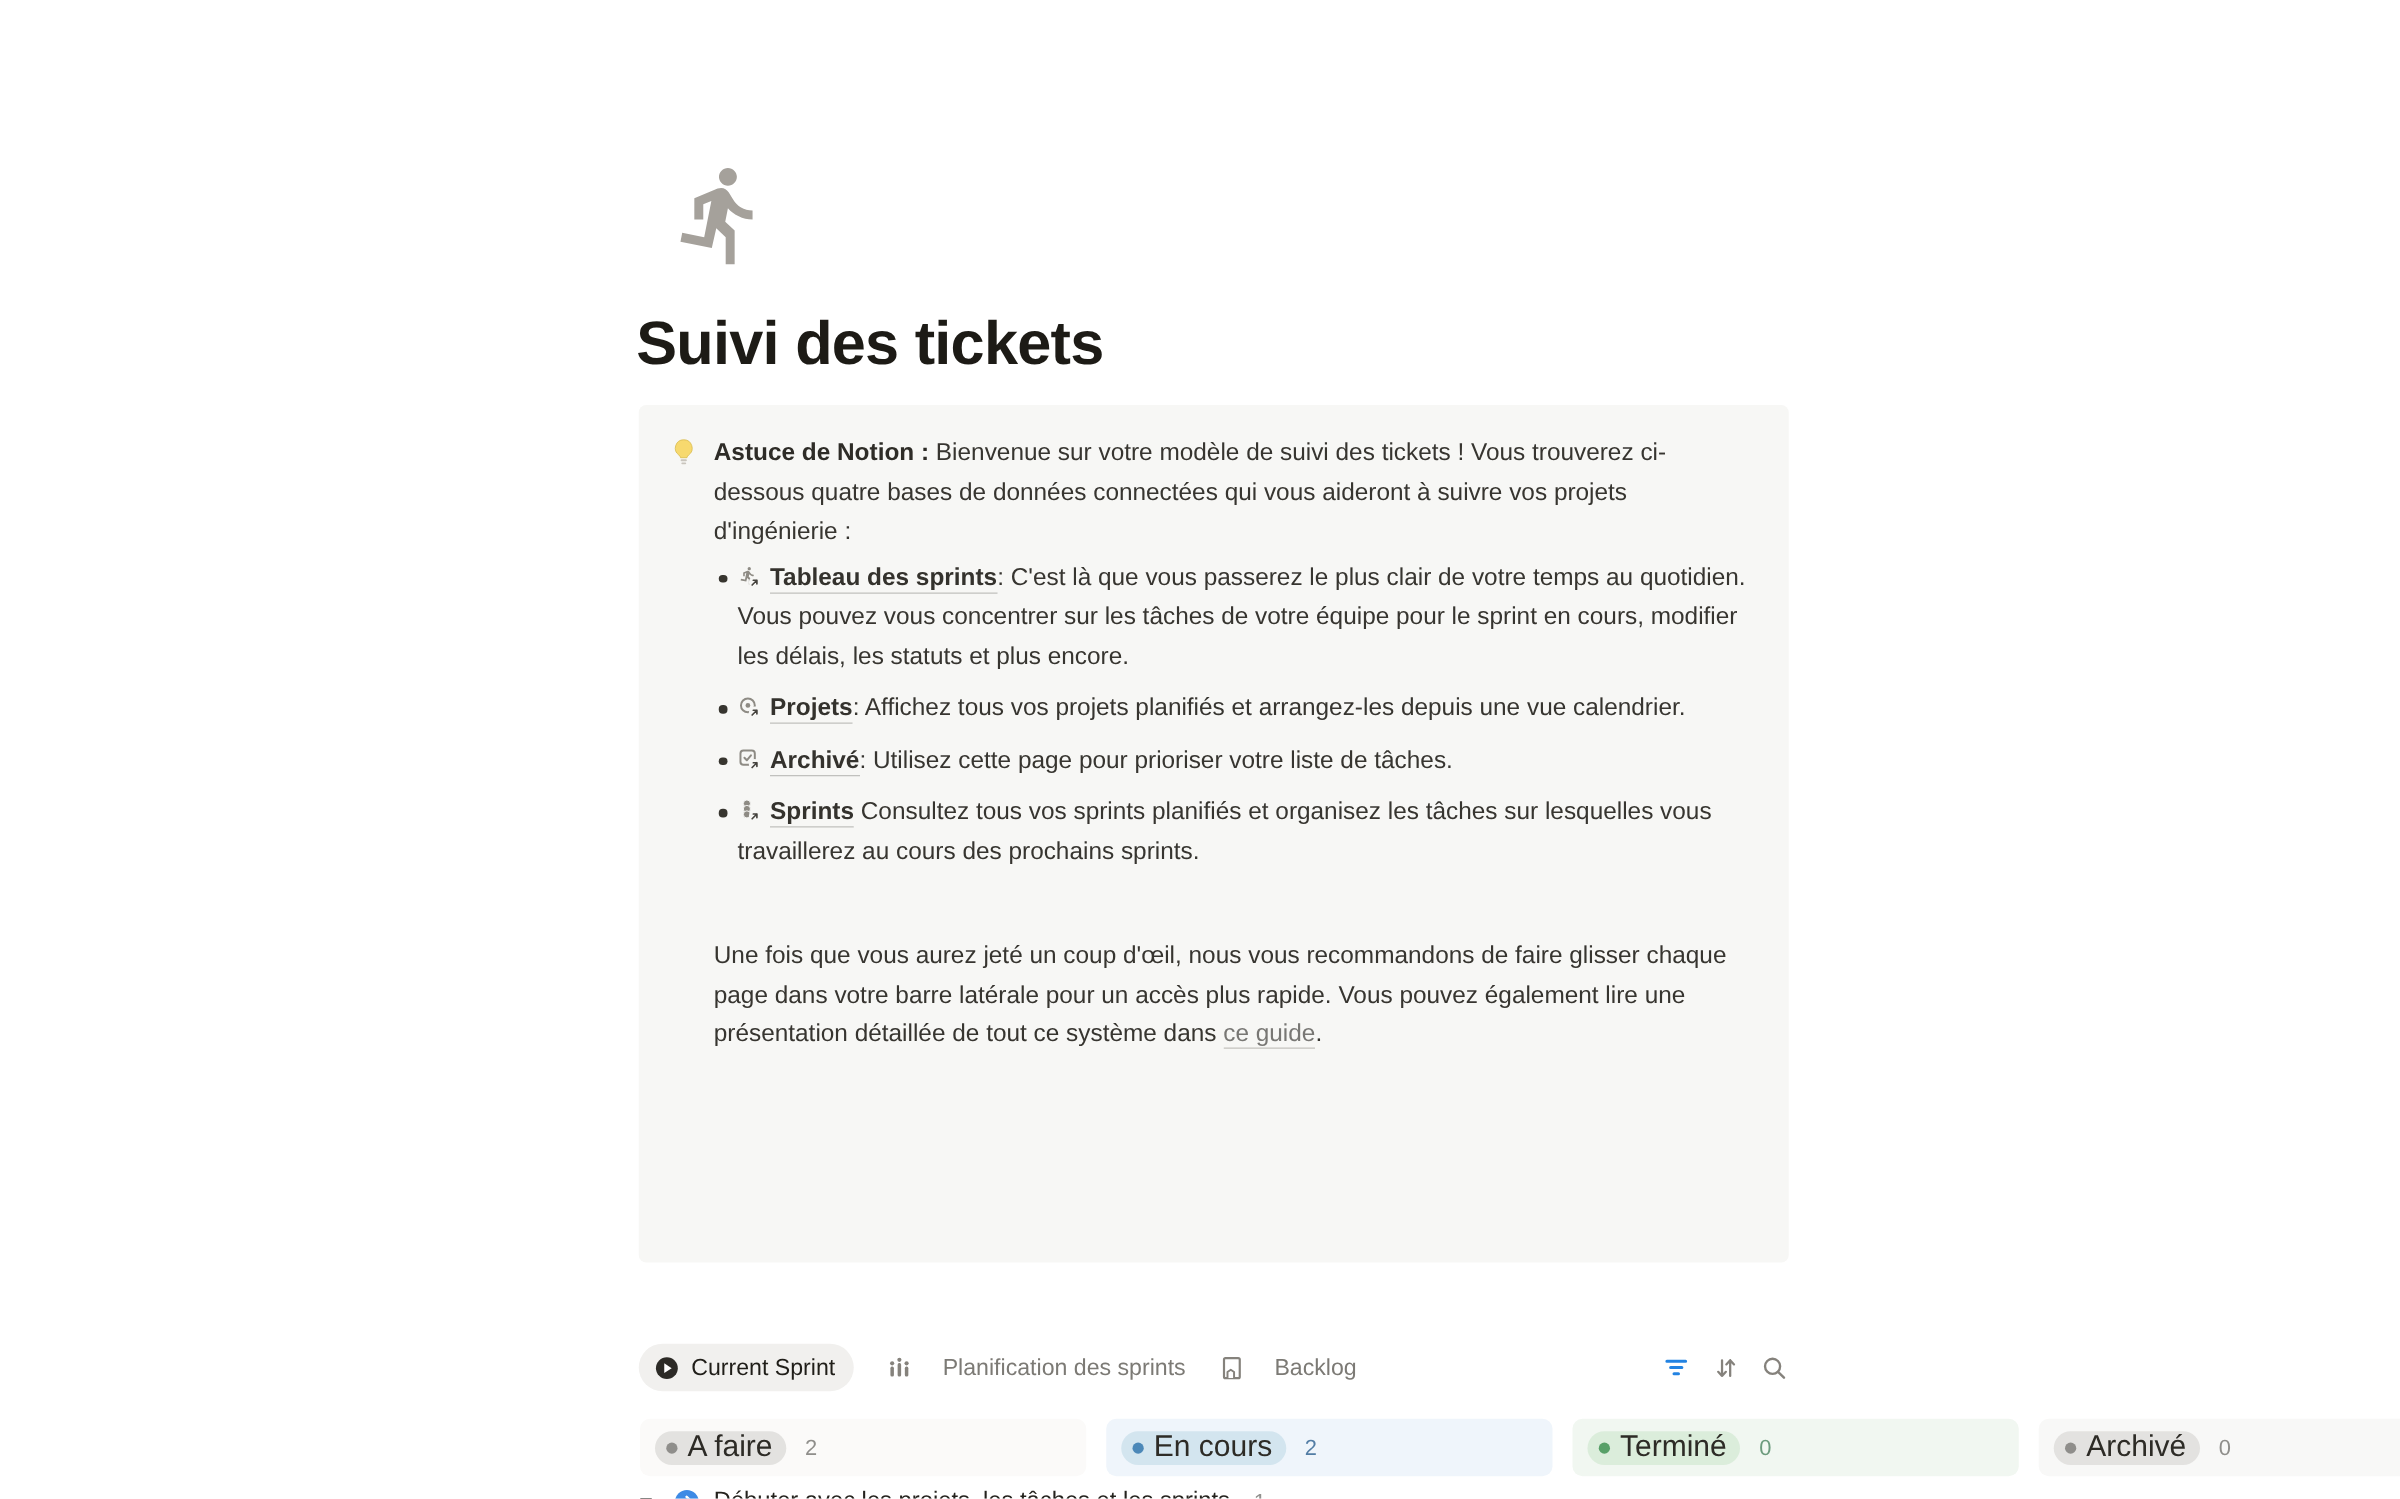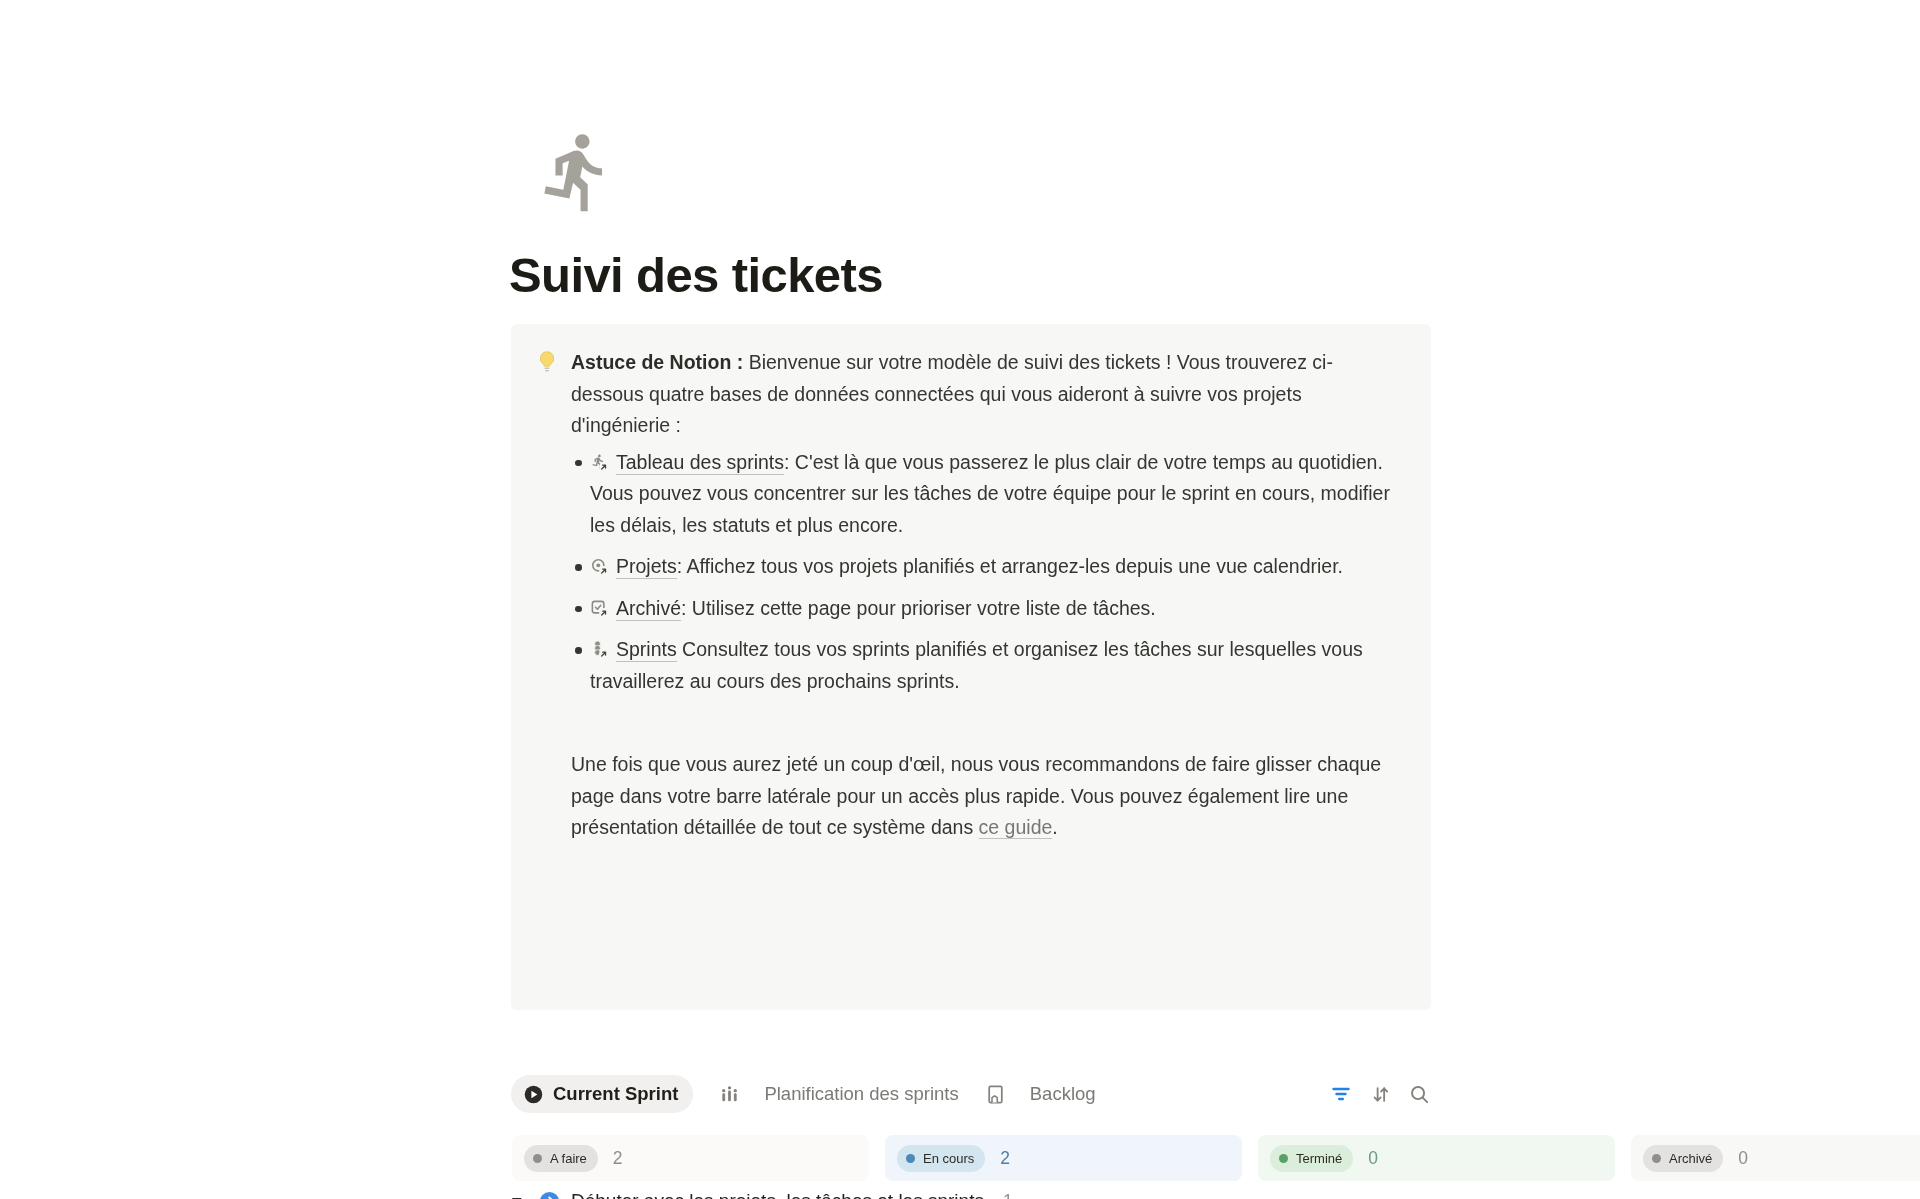--- a/index.html
+++ b/index.html
@@ -20,21 +20,21 @@
     position:absolute; left:511px; top:324px; width:920px; height:686px;
     background:#f7f7f5; border-radius:6px; overflow:hidden;
   }
   .callout-emoji { position:absolute; left:23px; top:25px; width:26px; height:26px; }
   .callout-body {
     position:absolute; left:60px; top:23px; width:832px;
     font-size:19.5px; line-height:31.5px; color:#373530;
   }
   .callout-body .bold { font-weight:700; color:#2e2c27; }
   .page-link {
-    color:#34322d; font-weight:400; text-decoration:none;
+    color:#34322d; font-weight:700; text-decoration:none;
     border-bottom:1px solid rgba(55,53,47,0.28); padding-bottom:1px; cursor:pointer;
   }
   .ext-link {
     color:#787774; text-decoration:none; cursor:pointer;
     border-bottom:1px solid #c4c2bd; padding-bottom:0;
   }
   ul.callout-list { list-style:none; margin-top:5px; }
   ul.callout-list li { position:relative; padding-left:19px; }
   ul.callout-list li + li { margin-top:10px; }
   ul.callout-list li::before {
@@ -45,21 +45,21 @@
   .callout-p2 { margin-top:52px; }
   .callout-p3 { margin-top:52px; }
   
   .views-row {
     position:absolute; left:511px; top:1072px; width:920px; height:44px;
     display:flex; align-items:center;
   }
   .tab-active {
     display:inline-flex; align-items:center; gap:9px; height:38px;
     padding:0 15px 0 12px; border-radius:19px; background:#f1f0ee;
-    font-size:18.5px; font-weight:700; color:#201e19; cursor:pointer;
+    font-size:18.5px; font-weight:400; color:#201e19; cursor:pointer;
   }
   .tab {
     display:inline-flex; align-items:center; gap:24px; margin-left:26px;
     font-size:18.5px; font-weight:500; color:#7c7a75; cursor:pointer;
   }
   .tab-icon { width:21px; height:21px; }
   .views-spacer { flex:1; }
   .toolbar { display:flex; align-items:center; gap:15px; }
   .toolbar-btn { width:24px; height:24px; cursor:pointer; display:flex; align-items:center; justify-content:center; }
   
@@ -67,21 +67,21 @@
     position:absolute; left:512px; top:1135px; width:1480px;
     display:flex; gap:16px;
   }
   .board-col {
     width:357px; height:46px; flex:0 0 auto; border-radius:8px;
     background:var(--col-bg); display:flex; align-items:center; padding:0 12px;
   }
   .status-pill {
     display:inline-flex; align-items:center; gap:8px; height:27px;
     padding:0 11px 0 9px; border-radius:14px; background:var(--pill-bg);
-    font-size:13px; color:#2d2b26; cursor:pointer; white-space:nowrap;
+    font-size:24px; color:#2d2b26; cursor:pointer; white-space:nowrap;
   }
   .status-dot { width:9px; height:9px; border-radius:50%; background:var(--dot); }
   .group-count { margin-left:15px; font-size:17.5px; color:var(--count-color); }
   
   .subgroup {
     position:absolute; left:512px; top:1186px; height:30px; width:1000px;
     display:flex; align-items:center;
   }
   .subgroup-toggle {
     font-family:"DejaVu Sans",sans-serif; font-size:12.5px; color:#2a2a27;

